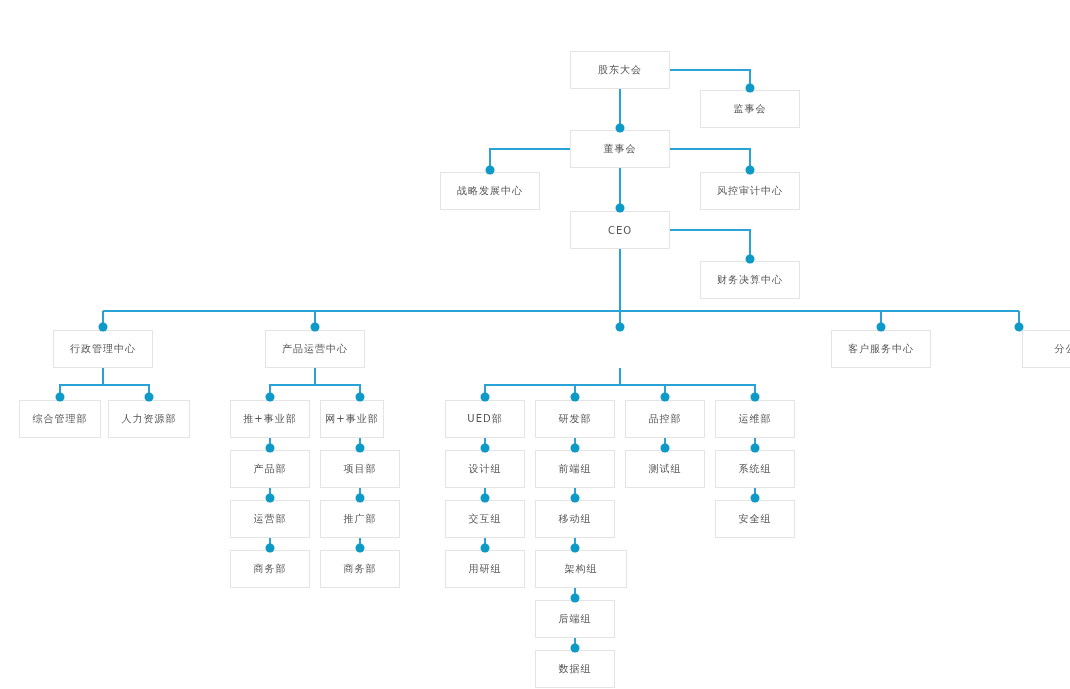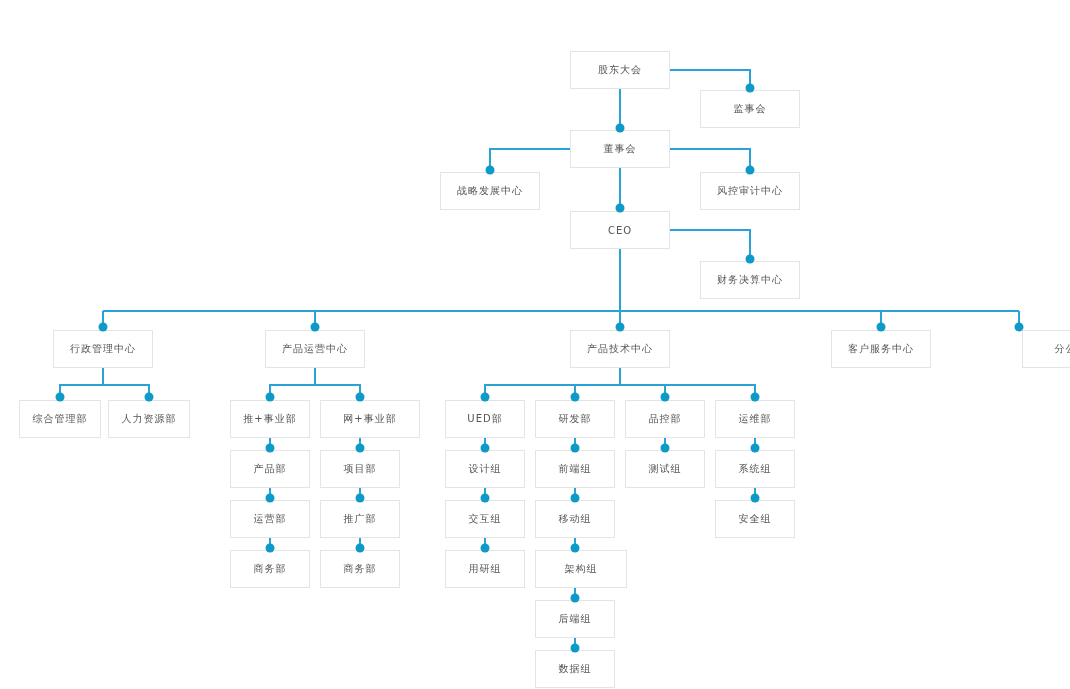--- a/index.html
+++ b/index.html
@@ -47,28 +47,27 @@
   <div class="node" style="left:570px;top:51px;width:100px">股东大会</div>
   <div class="node" style="left:700px;top:90px;width:100px">监事会</div>
   <div class="node" style="left:570px;top:130px;width:100px">董事会</div>
   <div class="node" style="left:440px;top:172px;width:100px">战略发展中心</div>
   <div class="node" style="left:700px;top:172px;width:100px">风控审计中心</div>
   <div class="node" style="left:570px;top:211px;width:100px">CEO</div>
   <div class="node" style="left:700px;top:261px;width:100px">财务决算中心</div>
 
   <div class="node" style="left:53px;top:330px;width:100px">行政管理中心</div>
   <div class="node" style="left:265px;top:330px;width:100px">产品运营中心</div>
-  <div class="node" style="left:570px;top:330px;width:100px">产品技术中心</div>
   <div class="node" style="left:831px;top:330px;width:100px">客户服务中心</div>
   <div class="node" style="left:1022px;top:330px;width:98px">分公司</div>
 
   <div class="node" style="left:19px;top:400px;width:82px">综合管理部</div>
   <div class="node" style="left:108px;top:400px;width:82px">人力资源部</div>
   <div class="node" style="left:230px;top:400px;width:80px">推+事业部</div>
-  <div class="node" style="left:320px;top:400px;width:100px">网+事业部</div>
+  <div class="node" style="left:320px;top:400px;width:64px">网+事业部</div>
   <div class="node" style="left:445px;top:400px;width:80px">UED部</div>
   <div class="node" style="left:535px;top:400px;width:80px">研发部</div>
   <div class="node" style="left:625px;top:400px;width:80px">品控部</div>
   <div class="node" style="left:715px;top:400px;width:80px">运维部</div>
 
   <div class="node" style="left:230px;top:450px;width:80px">产品部</div>
   <div class="node" style="left:230px;top:500px;width:80px">运营部</div>
   <div class="node" style="left:230px;top:550px;width:80px">商务部</div>
 
   <div class="node" style="left:320px;top:450px;width:80px">项目部</div>

